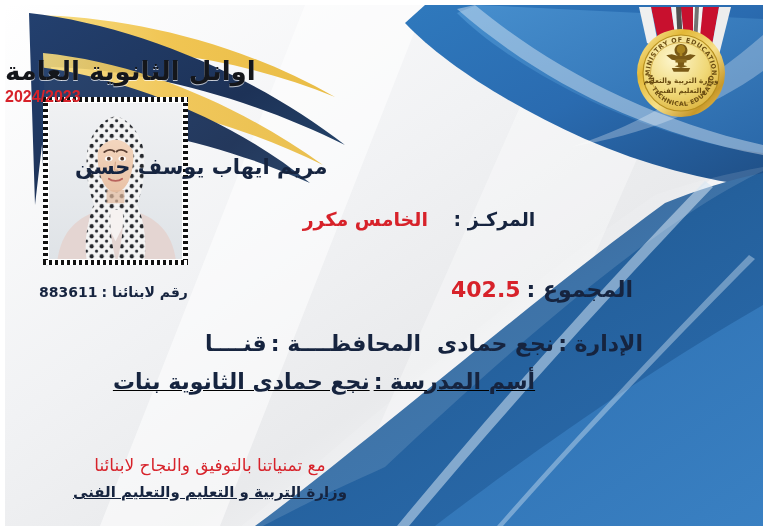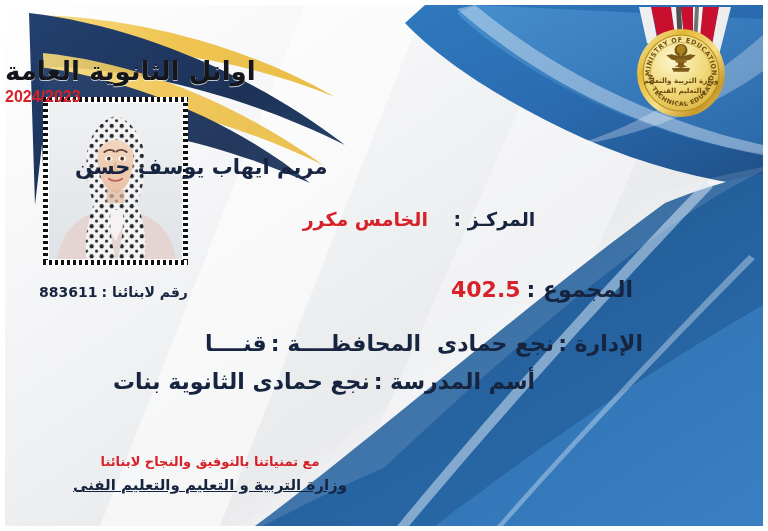--- a/index.html
+++ b/index.html
@@ -168,33 +168,34 @@
     direction: rtl;
   }
 
   .row-school {
     position: absolute;
     left: 0;
     right: 120px;
     top: 364px;
     text-align: center;
     direction: rtl;
+    text-decoration: underline;
   }
 
   .footer {
     position: absolute;
     left: 40px;
     top: 446px;
     width: 330px;
     text-align: center;
     direction: rtl;
   }
   .footer-wish {
-    font-size: 13px;
-    font-weight: bold;
+    font-size: 17px;
+    font-weight: normal;
     color: #d7222a;
     line-height: 1.7;
     letter-spacing: -0.2px;
   }
   .footer-ministry {
     font-size: 15px;
     font-weight: bold;
     color: #16243f;
     line-height: 1.6;
     text-decoration: underline;

